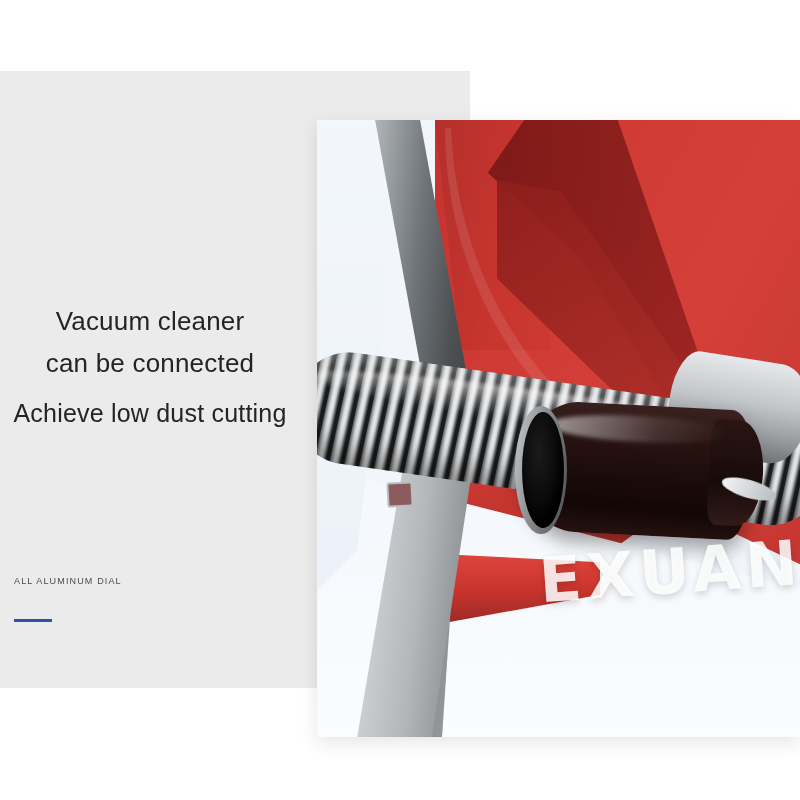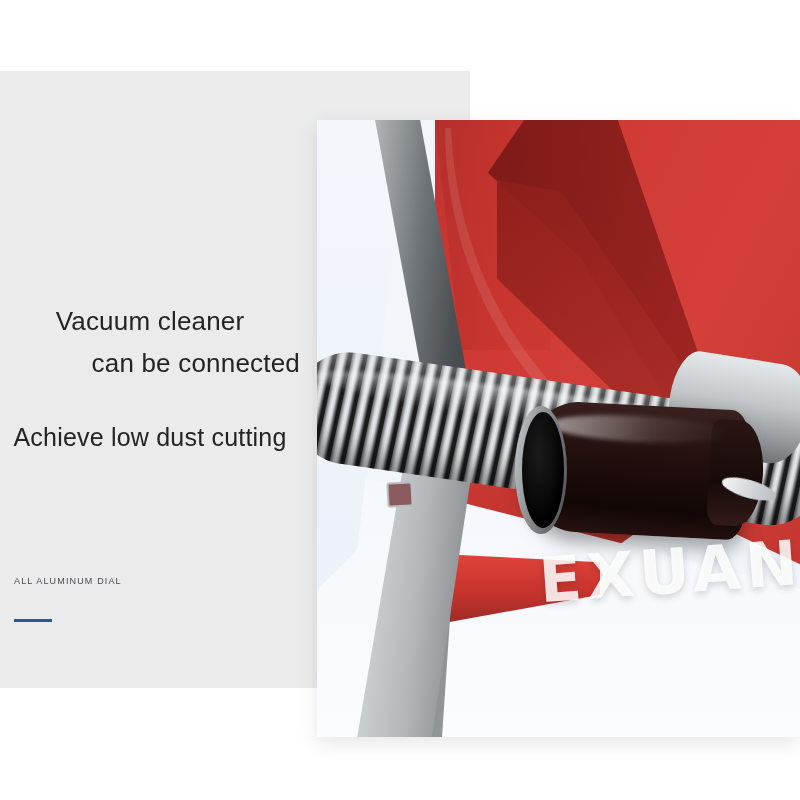--- a/index.html
+++ b/index.html
@@ -26,22 +26,22 @@
     left:0; top:300px;
     width:300px;
     text-align:center;
     color:#242424;
     font-size:26px;
     line-height:42px;
     letter-spacing:.2px;
     white-space:nowrap;
   }
   .copy .l1{display:block;}
-  .copy .l2{display:block;text-align:right;}
-  .copy .l3{display:block;margin-top:32px;font-size:25px;}
+  .copy .l2{display:block;}
+  .copy .l3{display:block;margin-top:8px;font-size:25px;}
 
   
   .caption{
     position:absolute;
     left:14px; top:576px;
     font-size:9px;
     letter-spacing:1.15px;
     color:#4a4a52;
     font-family:"Liberation Sans", sans-serif;
     text-align:right;

